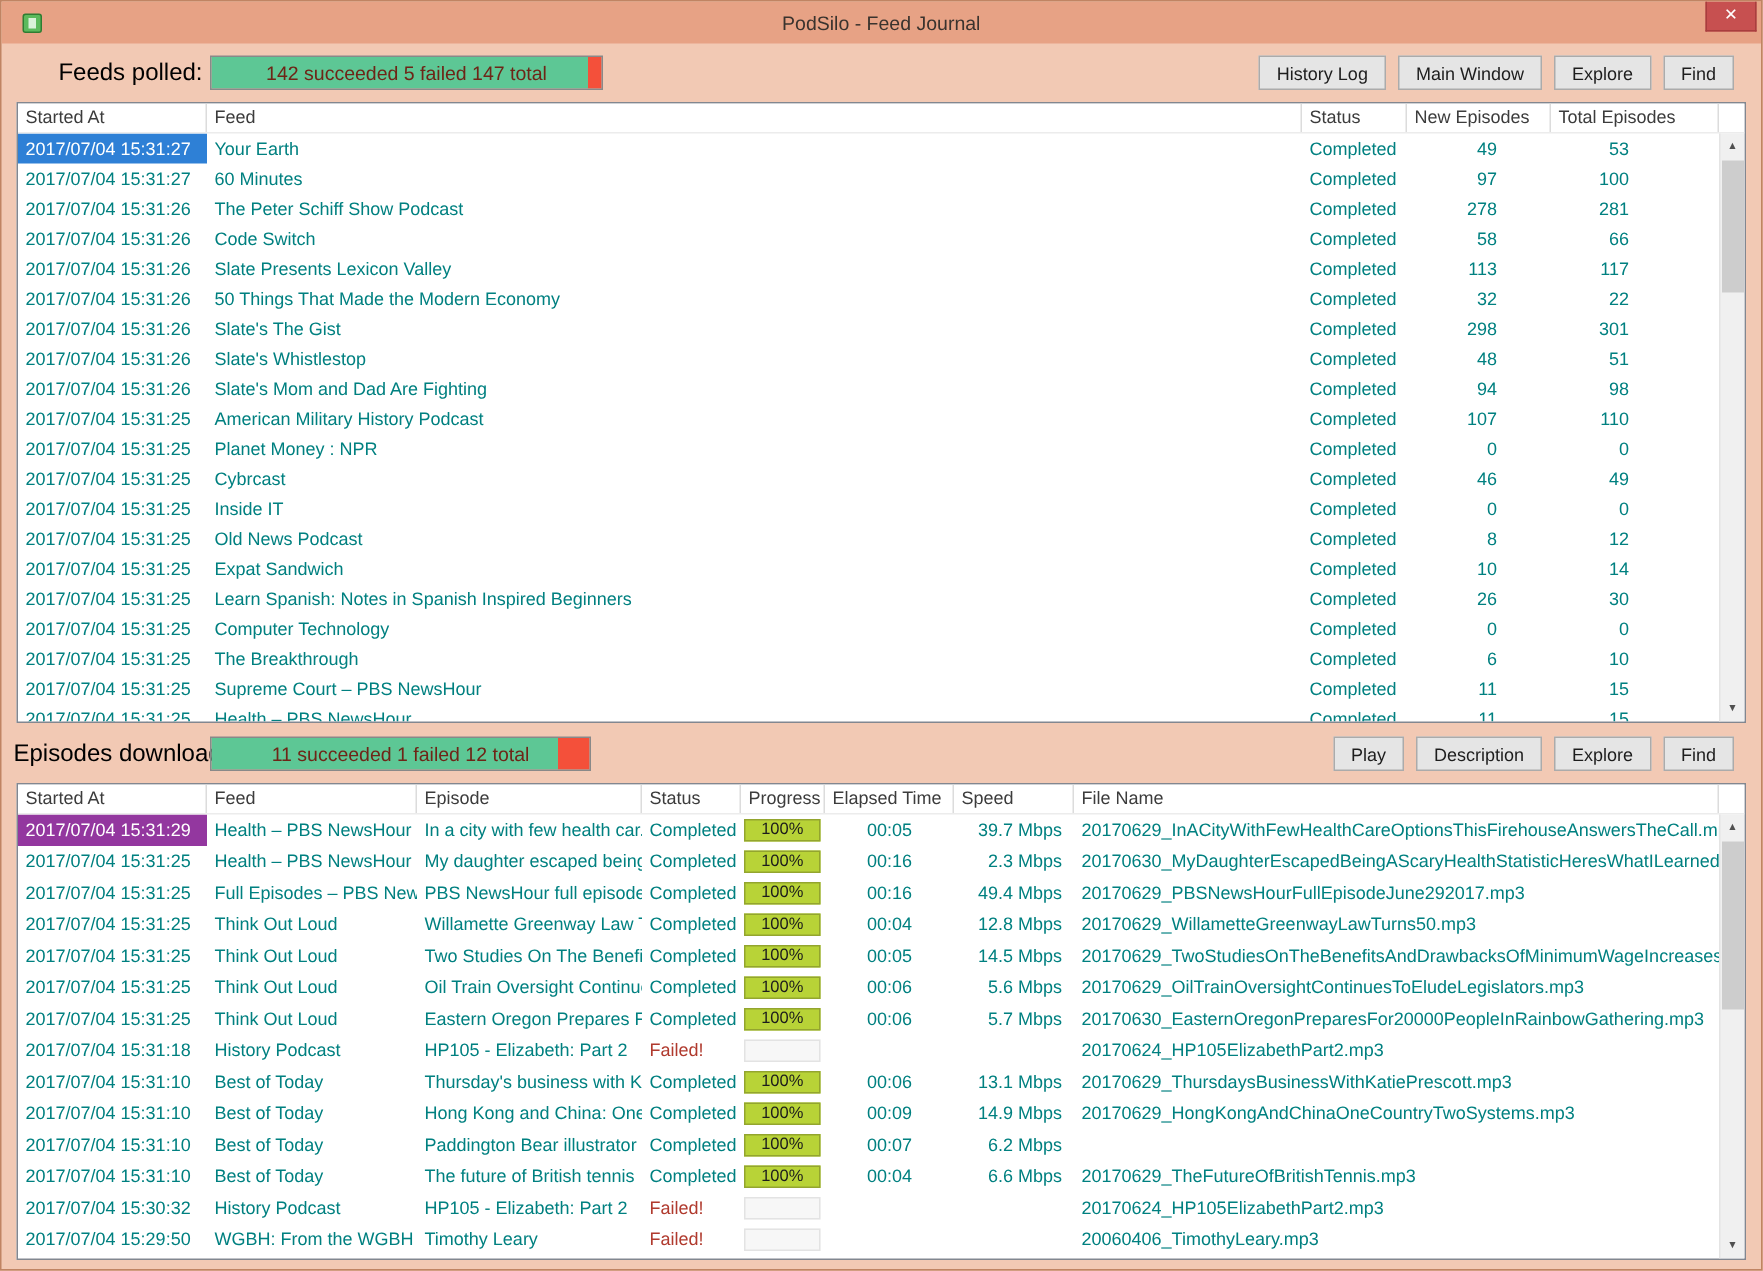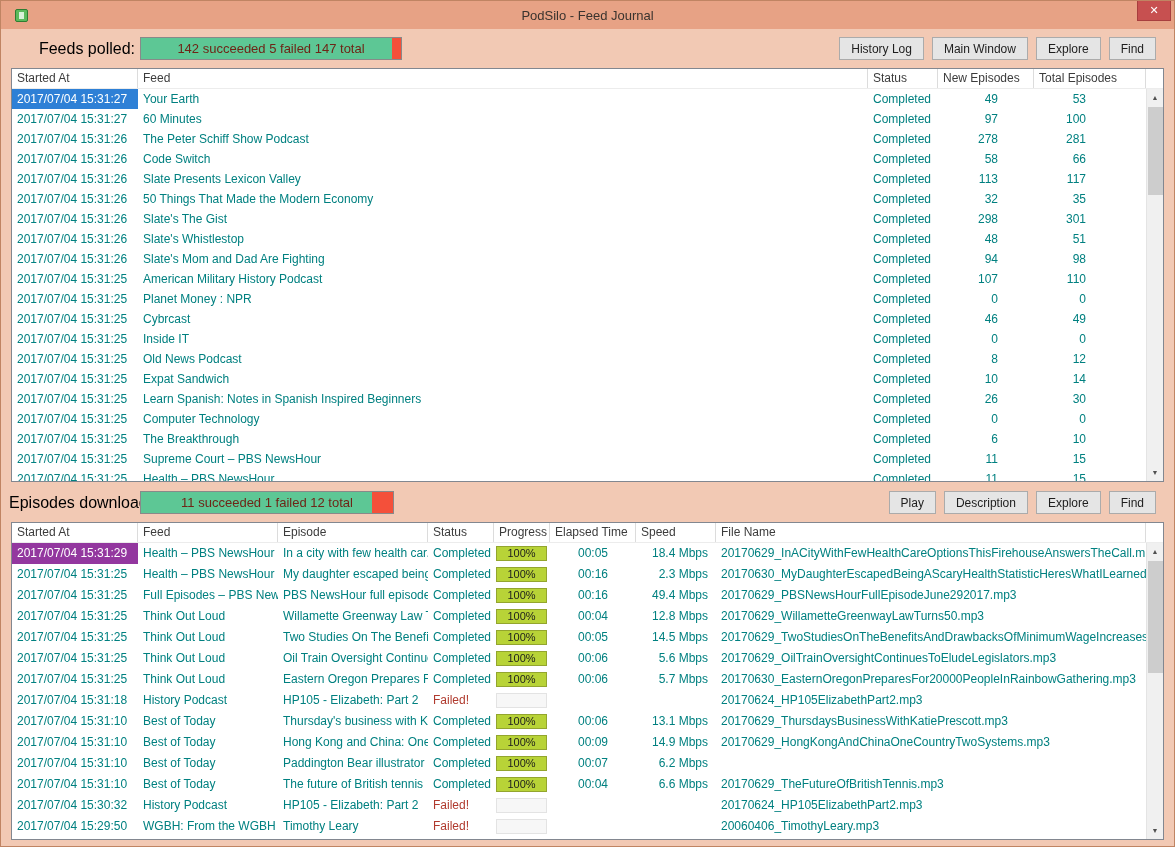--- a/index.html
+++ b/index.html
@@ -152,21 +152,21 @@
     <span class="cell fc3 f-status">Completed</span>
     <span class="cell fc4">113</span>
     <span class="cell fc5">117</span>
   </div>
 
   <div class="trow" data-status="Completed">
     <span class="cell fc1 f-started">2017/07/04 15:31:26</span>
     <span class="cell fc2">50 Things That Made the Modern Economy</span>
     <span class="cell fc3 f-status">Completed</span>
     <span class="cell fc4">32</span>
-    <span class="cell fc5">35</span>
+    <span class="cell fc5">22</span>
   </div>
 
   <div class="trow" data-status="Completed">
     <span class="cell fc1 f-started">2017/07/04 15:31:26</span>
     <span class="cell fc2">Slate's The Gist</span>
     <span class="cell fc3 f-status">Completed</span>
     <span class="cell fc4">298</span>
     <span class="cell fc5">301</span>
   </div>
 
@@ -307,21 +307,21 @@
     <div class="tbody">
   <div class="trow" data-selected="true" data-status="Completed">
     <span class="cell ec1 f-started">2017/07/04 15:31:29</span>
     <span class="cell ec2">Health – PBS NewsHour</span>
     <span class="cell ec3">In a city with few health car...</span>
     <span class="cell ec4 f-status">Completed</span>
     <span class="cell ec5">
             <span class="pbar">100%</span>
           </span>
     <span class="cell ec6">00:05</span>
-    <span class="cell ec7">18.4 Mbps</span>
+    <span class="cell ec7">39.7 Mbps</span>
     <span class="cell ec8">20170629_InACityWithFewHealthCareOptionsThisFirehouseAnswersTheCall.mp3</span>
   </div>
 
   <div class="trow" data-status="Completed">
     <span class="cell ec1 f-started">2017/07/04 15:31:25</span>
     <span class="cell ec2">Health – PBS NewsHour</span>
     <span class="cell ec3">My daughter escaped being...</span>
     <span class="cell ec4 f-status">Completed</span>
     <span class="cell ec5">
             <span class="pbar">100%</span>

